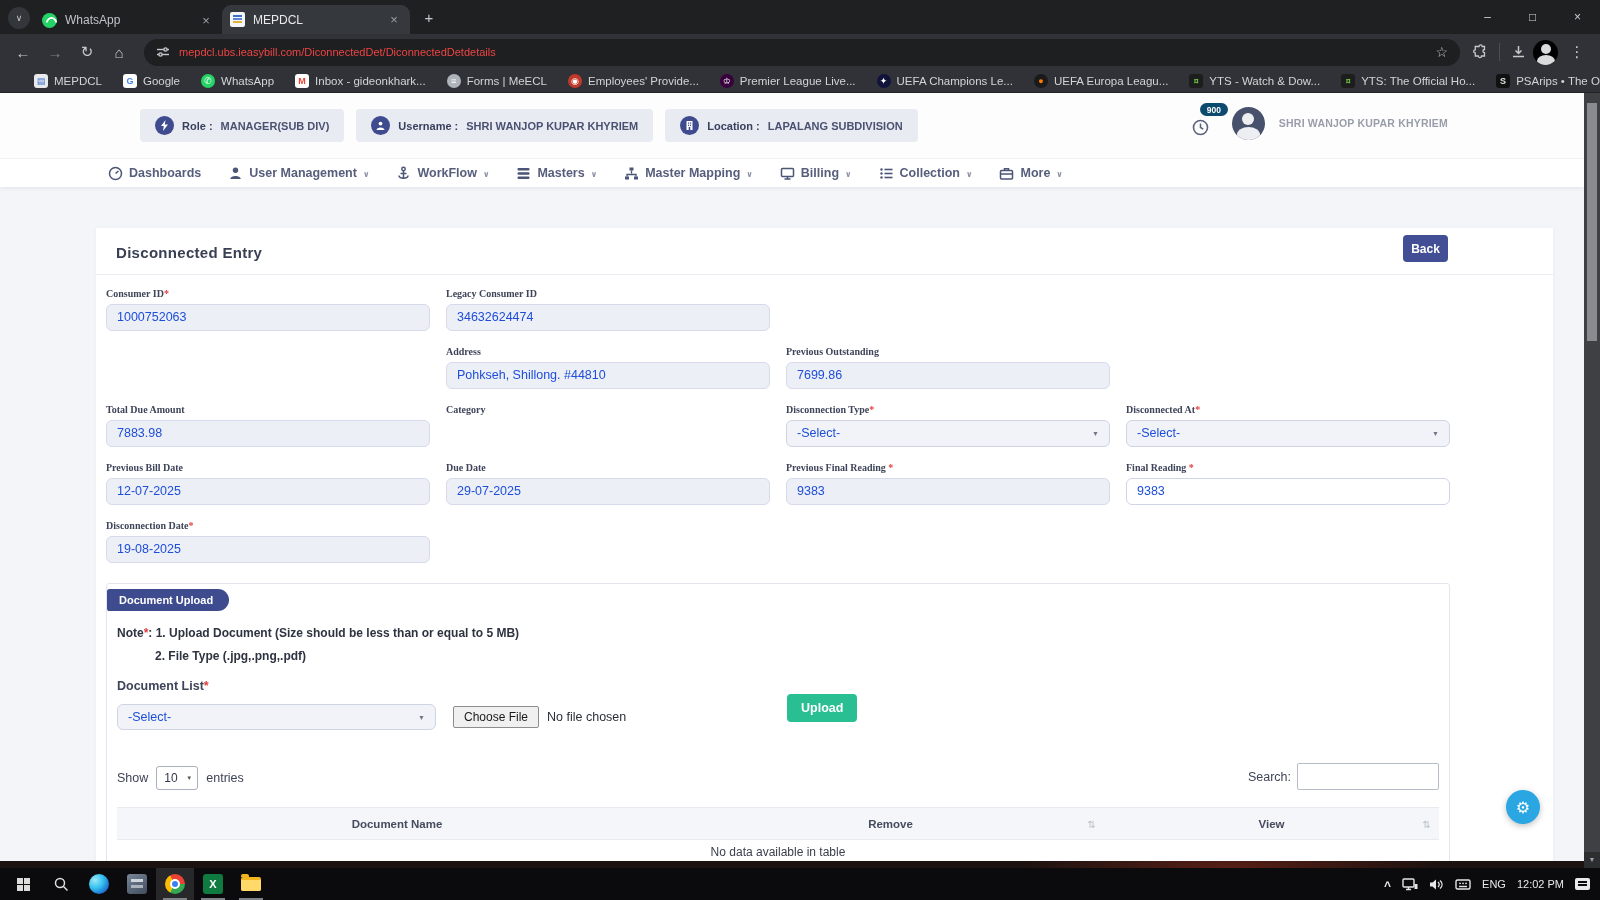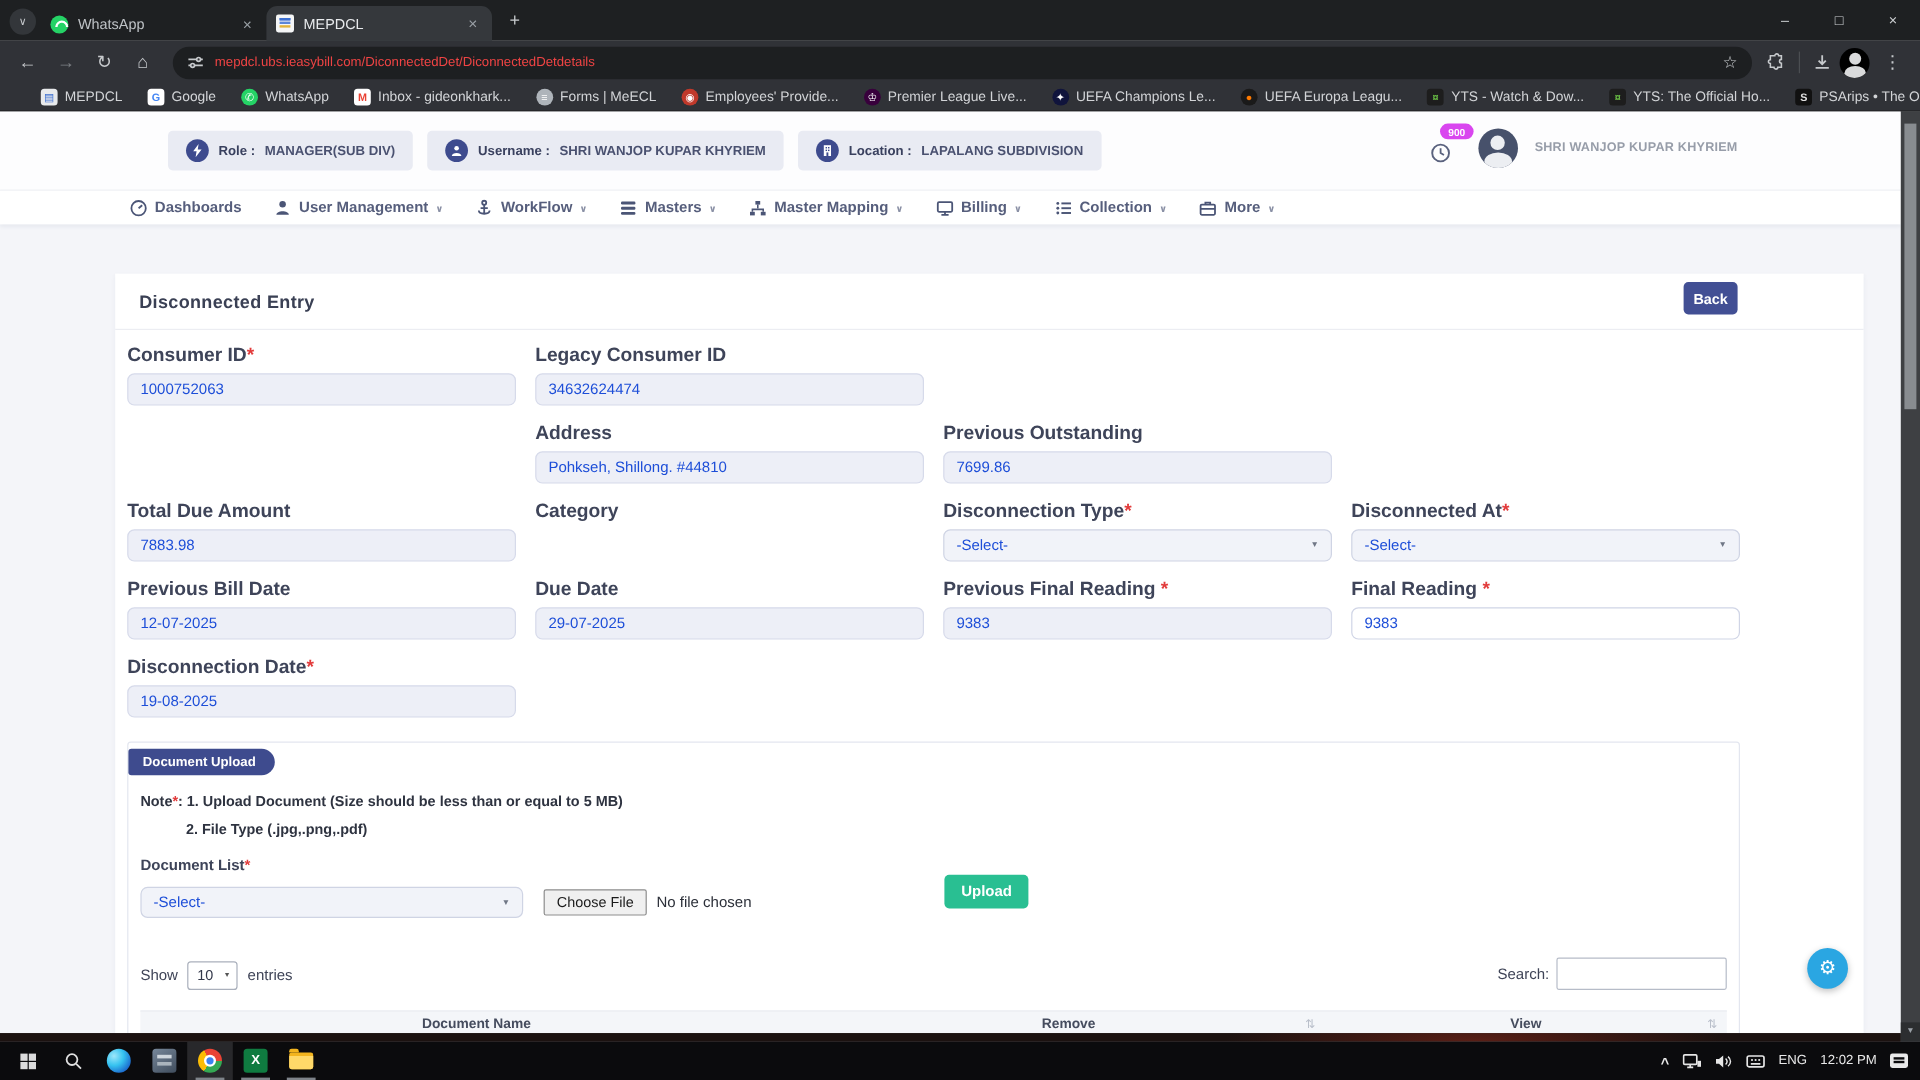--- a/index.html
+++ b/index.html
@@ -62,21 +62,21 @@
   #page { position:absolute; top:93px; left:0; width:1584px; height:768px; background:#f4f5f9; overflow:hidden; }
   .site-header { position:absolute; top:0; left:0; width:100%; height:65px; background:#fdfdfe; }
   .badges { position:absolute; left:140px; top:16px; display:flex; gap:12px; }
   .badge { display:flex; align-items:center; gap:8px; background:#e9ebf3; border-radius:4px;
     padding:0 15px; height:33px; font-size:11px; color:#39405e; }
   .badge b { font-weight:700; }
   .badge .val { font-weight:600; color:#4a5170; }
   .badge-ico { width:19px; height:19px; border-radius:50%; background:#3e4b8e; display:flex; align-items:center; justify-content:center; flex:none; }
   .hdr-right { position:absolute; right:136px; top:10px; display:flex; align-items:center; gap:14px; }
   .clock-wrap { position:relative; width:26px; height:40px; }
-  .clock-badge { position:absolute; top:0; left:8px; background:#d946ef; color:#fff; font-size:8.5px;
+  .clock-badge { position:absolute; top:0; left:8px; background:#0c4a6e; color:#fff; font-size:8.5px;
     font-weight:700; padding:1.5px 7px; border-radius:8px; }
   .clock-wrap svg { position:absolute; left:0; top:16px; }
   .avatar { width:33px; height:33px; border-radius:50%; background:#47516b; position:relative; overflow:hidden; }
   .avatar::before { content:""; position:absolute; left:10.5px; top:6px; width:12px; height:12px; border-radius:50%; background:#eceef2; }
   .avatar::after { content:""; position:absolute; left:5px; top:20px; width:23px; height:15px; border-radius:50%; background:#eceef2; }
   .hdr-name { font-size:10.5px; color:#979da9; font-weight:600; letter-spacing:.2px; }
 
   .mainnav { position:absolute; top:65px; left:0; width:100%; height:29px; background:#fff;
     border-top:1px solid #f1f2f5; box-shadow:0 2px 3px rgba(40,50,90,.06);
     display:flex; align-items:center; padding-left:108px; gap:27px; }
@@ -86,21 +86,21 @@
 
   .card { position:absolute; left:96px; top:135px; width:1457px; height:633px; background:#fff;
     box-shadow:0 1px 4px rgba(40,50,90,.05); }
   .card-title { padding:16px 0 0 20px; font-size:15px; font-weight:700; color:#3a4054; letter-spacing:.3px; }
   .back-btn { position:absolute; top:7px; right:105px; width:45px; height:27px; background:#424f94;
     color:#fff; font-size:12px; font-weight:600; border:none; border-radius:4px; }
   .card-divider { margin-top:13px; border-bottom:1px solid #ecedf2; }
 
   .form-grid { margin:13px 103px 0 10px; display:grid; grid-template-columns:repeat(4,1fr);
     column-gap:16px; row-gap:15px; }
-  .field label { display:block; font-size:16px; font-weight:600; color:#3e4459; margin-bottom:5px; }
+  .field label { display:block; font-size:10px; font-weight:600; color:#3e4459; margin-bottom:5px;font-family:Liberation Serif, serif; }
   .req { color:#e23b3b; }
   .inp { height:27px; border-radius:6px; padding:0 10px; font-size:12.5px; color:#1d4ed8;
     line-height:25px; white-space:nowrap; overflow:hidden; }
   .ro { background:#edeff7; border:1px solid #d6daea; }
   .wht { background:#fff; border:1px solid #d0d5e6; }
   .sel { background:#f1f3f9; border:1px solid #cfd4e4; position:relative; }
   .sel::after { content:"▼"; position:absolute; right:10px; top:0; line-height:25px; font-size:7px; color:#707786; }
   .c1{grid-column:1}.c2{grid-column:2}.c3{grid-column:3}.c4{grid-column:4}
   .r1{grid-row:1}.r2{grid-row:2}.r3{grid-row:3}.r4{grid-row:4}.r5{grid-row:5}
 
@@ -121,21 +121,21 @@
   .upload-btn { position:absolute; left:670px; top:-4px; background:#29bf92; color:#fff; border:none;
     border-radius:4px; font-size:12.5px; font-weight:600; padding:7px 14px; }
   .show-row { margin-top:24px; display:flex; align-items:center; gap:8px; font-size:12.5px; color:#3f4457; position:relative; }
   .entries-sel { width:42px; height:24px; background:#fff; border:1px solid #aab0bc; border-radius:3px;
     font-size:12px; color:#33384a; line-height:22px; padding-left:7px; position:relative; }
   .entries-sel::after { content:"▼"; position:absolute; right:5px; top:0; line-height:22px; font-size:6px; color:#555; }
   .search-wrap { position:absolute; right:0; top:-3px; display:flex; align-items:center; gap:6px; }
   .search-input { width:142px; height:27px; border:1px solid #b6bcc8; border-radius:2px; padding:0 6px; font-size:12px; color:#333; }
   .dtable { margin-top:17px; }
   .thead { display:flex; background:#f4f6f9; border-top:1px solid #e9ebf1; border-bottom:1px solid #e9ebf1;
-    height:23px; align-items:center; font-size:11.5px; font-weight:700; color:#454c5e; }
+    height:33px; align-items:center; font-size:11.5px; font-weight:700; color:#454c5e; }
   .th { text-align:center; position:relative; }
   .th .sort { position:absolute; right:8px; top:1px; font-weight:400; font-size:10px; color:#b9bfca; }
   .th1{width:560px}.th2{width:427px}.th3{flex:1}
   .empty-row { height:25px; line-height:25px; text-align:center; font-size:12px; color:#3b404d; }
   .gear-fab { position:absolute; left:1506px; top:697px; width:34px; height:34px; border-radius:50%;
     background:#2aa6e2; color:#fff; display:flex; align-items:center; justify-content:center;
     font-size:16px; box-shadow:0 2px 6px rgba(0,0,0,.25); }
 
   
   .scrollbar { position:absolute; right:0; top:93px; width:16px; height:775px; background:#3e4043; }

